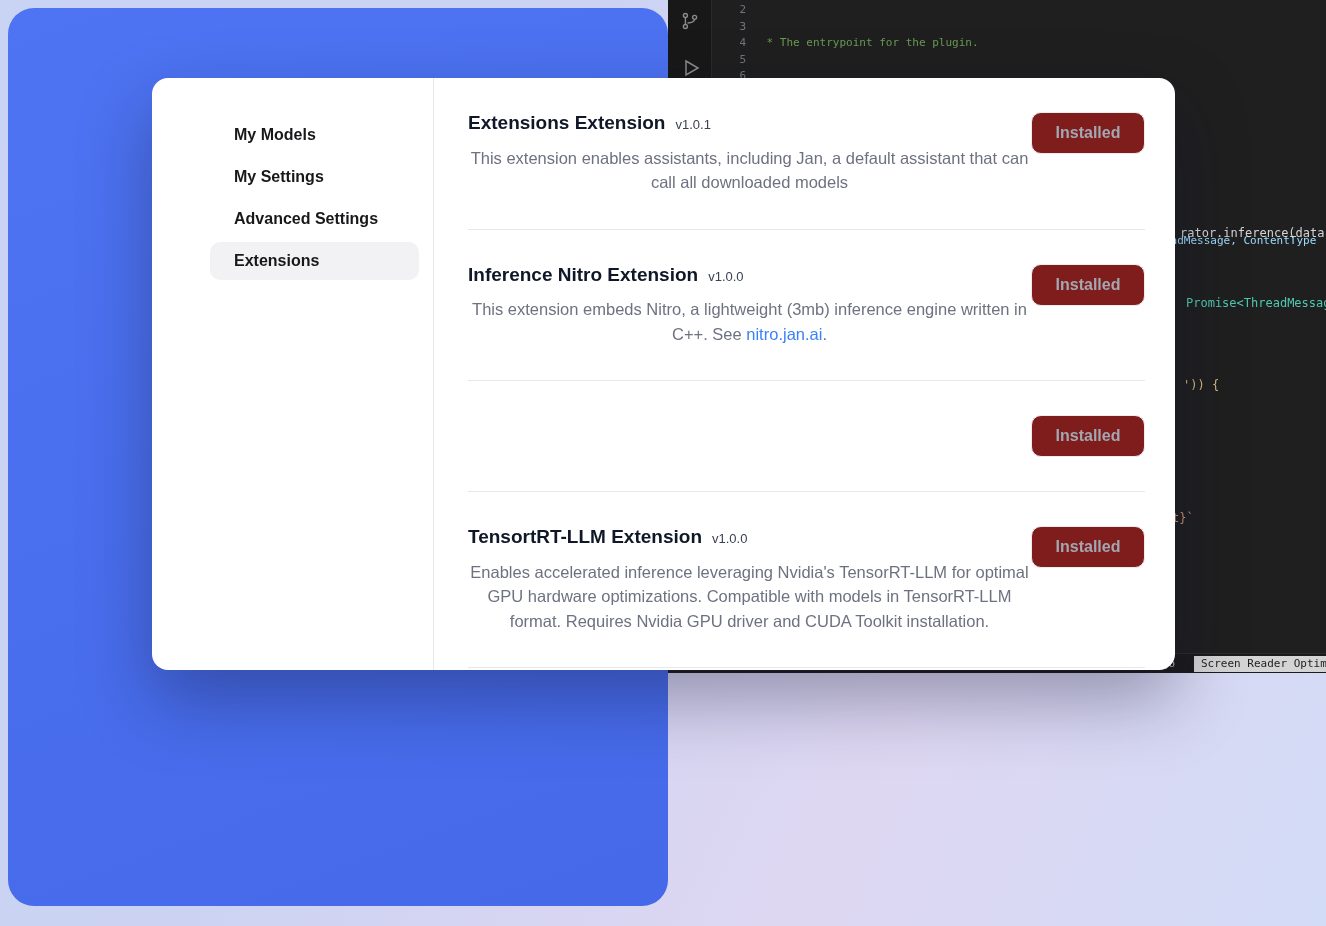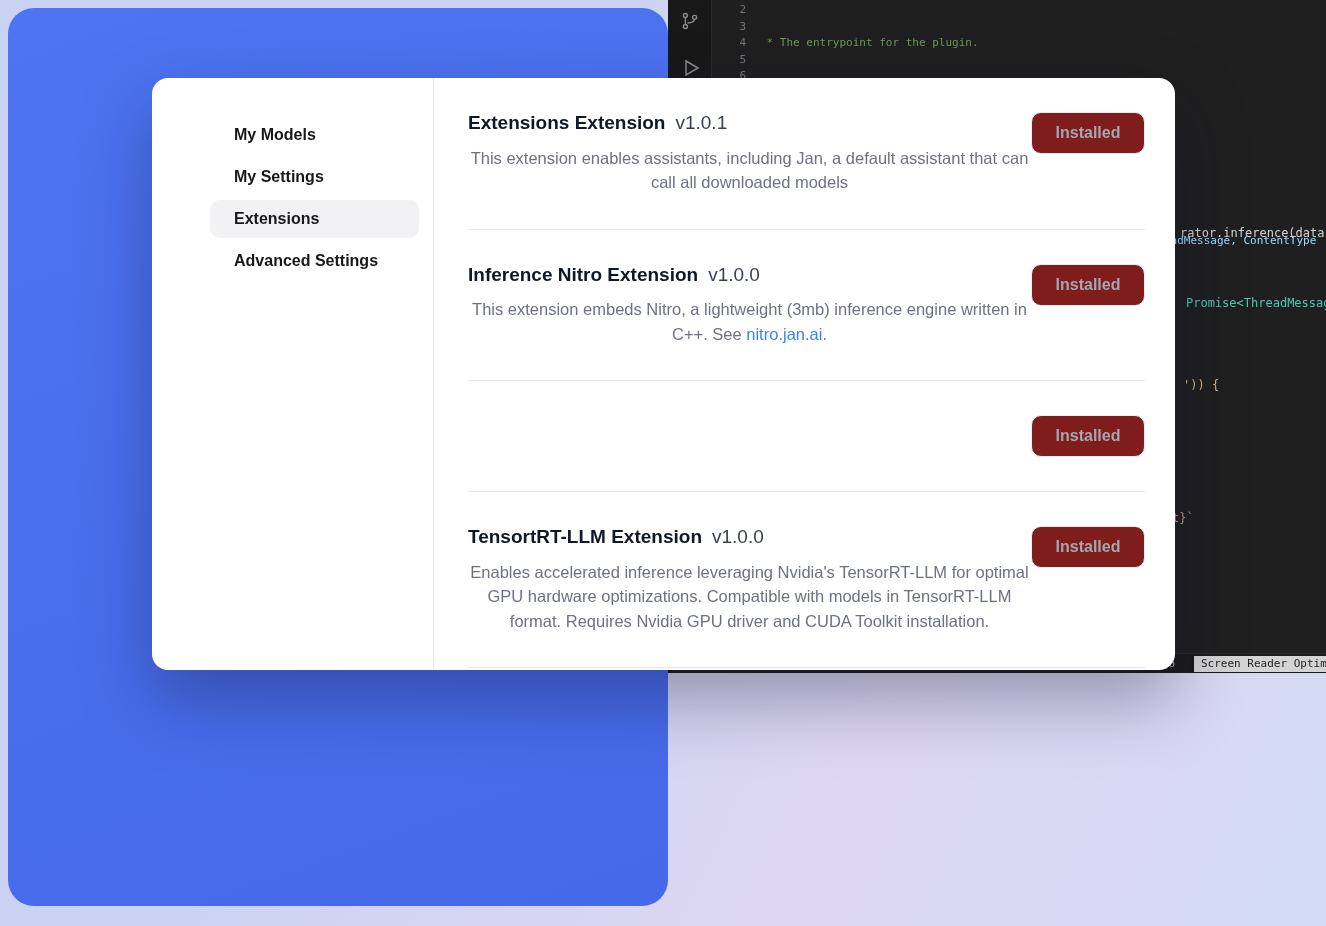--- a/index.html
+++ b/index.html
@@ -75,21 +75,21 @@
   .nav-item.active { background:#f2f2f4; }
 
   .modal-content { flex:1; padding:0 30px 0 34px; overflow:hidden; }
   .ext-row {
     display:flex; align-items:flex-start;
     padding:34px 0; border-bottom:1px solid #e8e8ec;
   }
   .ext-row.manual { border-bottom:none; padding-top:28px; }
   .ext-text { max-width:585px; }
   .ext-title { font-size:19px; font-weight:700; color:#101828; line-height:1.2; }
-  .ext-version { font-size:19px; font-weight:400; color:#3a4150; margin-left:10px; }
+  .ext-version { font-size:13px; font-weight:400; color:#3a4150; margin-left:10px; }
   .ext-desc { margin-top:11px; font-size:16.5px; line-height:1.48; color:#6e7280;text-align:center; }
   .ext-link { color:#3b82f6; cursor:pointer; text-decoration:none; }
   .btn {
     margin-left:auto; min-width:114px; padding:11px 14px; text-align:center;
     border-radius:10px; border:1px solid #ececf0; background:#7f1d1d;
     font-family:inherit; font-size:16px; font-weight:700; color:#a2a7b1; cursor:pointer;
   }
   .btn.select { min-width:94px; background:#5eead4; color:#2f6fec; font-weight:700; }
 </style>
 </head>
@@ -139,22 +139,22 @@
     <span class="status-lang">go</span>
     <span class="status-chip">Screen Reader Optimized</span>
   </div>
 </div>
 
 <div class="modal">
 
   <div class="modal-sidebar">
     <div class="nav-item">My Models</div>
     <div class="nav-item">My Settings</div>
+    <div class="nav-item">Advanced Settings</div>
     <div class="nav-item active">Extensions</div>
-    <div class="nav-item">Advanced Settings</div>
   </div>
 
   <div class="modal-content">
 
     <div class="ext-row">
       <div class="ext-text">
         <div class="ext-title"><span>Extensions Extension</span><span class="ext-version">v1.0.1</span></div>
         <div class="ext-desc">This extension enables assistants, including Jan, a default assistant that can call all downloaded models</div>
       </div>
       <button class="btn">Installed</button>

